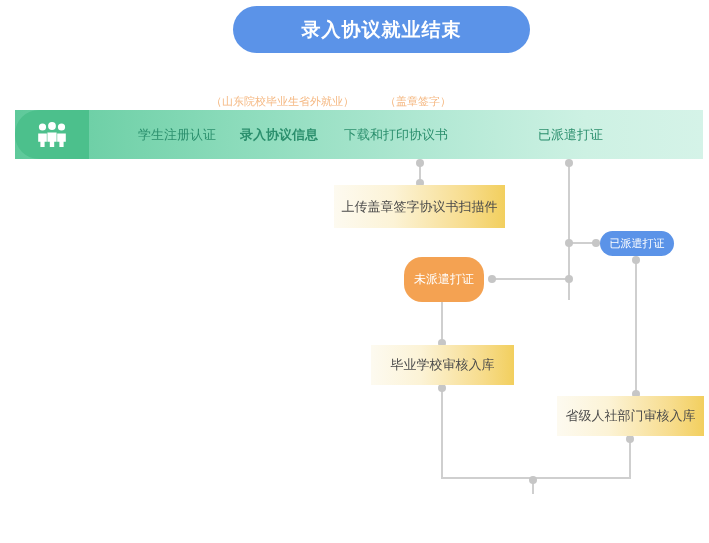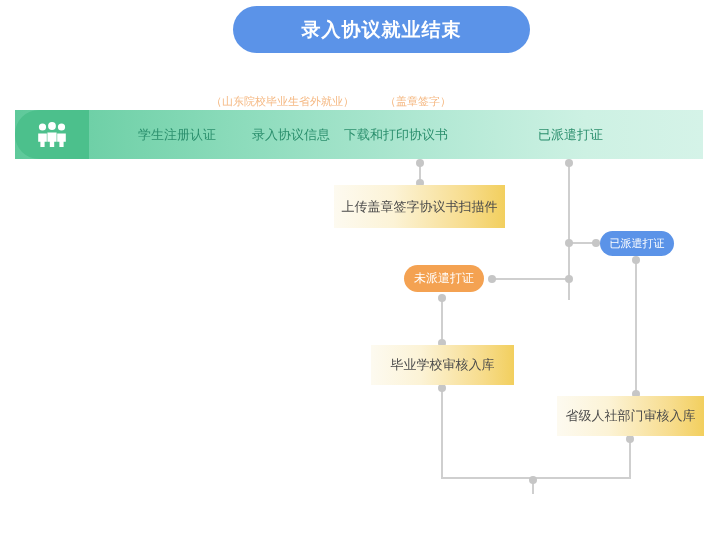--- a/index.html
+++ b/index.html
@@ -73,21 +73,21 @@
     position: absolute;
     top: 110px;
     height: 49px;
     display: flex;
     align-items: center;
     color: #2b8f6d;
     font-size: 13px;
     white-space: nowrap;
   }
   .sl-0 { left: 108px; margin-left: 30px; }
-  .sl-1 { left: 252px; }
+  .sl-1 { left: 240px; font-weight: bold; }
   .sl-2 { left: 344px; text-align: center; }
   .sl-3 { left: 538px; }
 
   
   .proc-box {
     position: absolute;
     background: linear-gradient(to right, #fdfaf0 0%, #fcf3d6 35%, #f7dc8c 78%, #f2cf5e 100%);
     display: flex;
     align-items: center;
     justify-content: center;
@@ -103,21 +103,21 @@
   .pill {
     position: absolute;
     display: flex;
     align-items: center;
     justify-content: center;
     border-radius: 18px;
     font-size: 12px;
     white-space: nowrap;
   }
   .pill-orange {
-    left: 404px; top: 265px; width: 80px; height: 27px;
+    left: 404px; top: 257px; width: 80px; height: 45px;
     background: #f5a council; 
   }
   .pill-orange { background: #f5a council; }
   .pill-orange { background: #f4a252; color: #ffffff; }
   .pill-blue {
     left: 600px; top: 231px; width: 74px; height: 25px;
     background: #5b93e8; color: #ffffff; font-size: 11px;
   }
   .pill-end {
     left: 470px; top: 494px; width: 126px; height: 37px;

